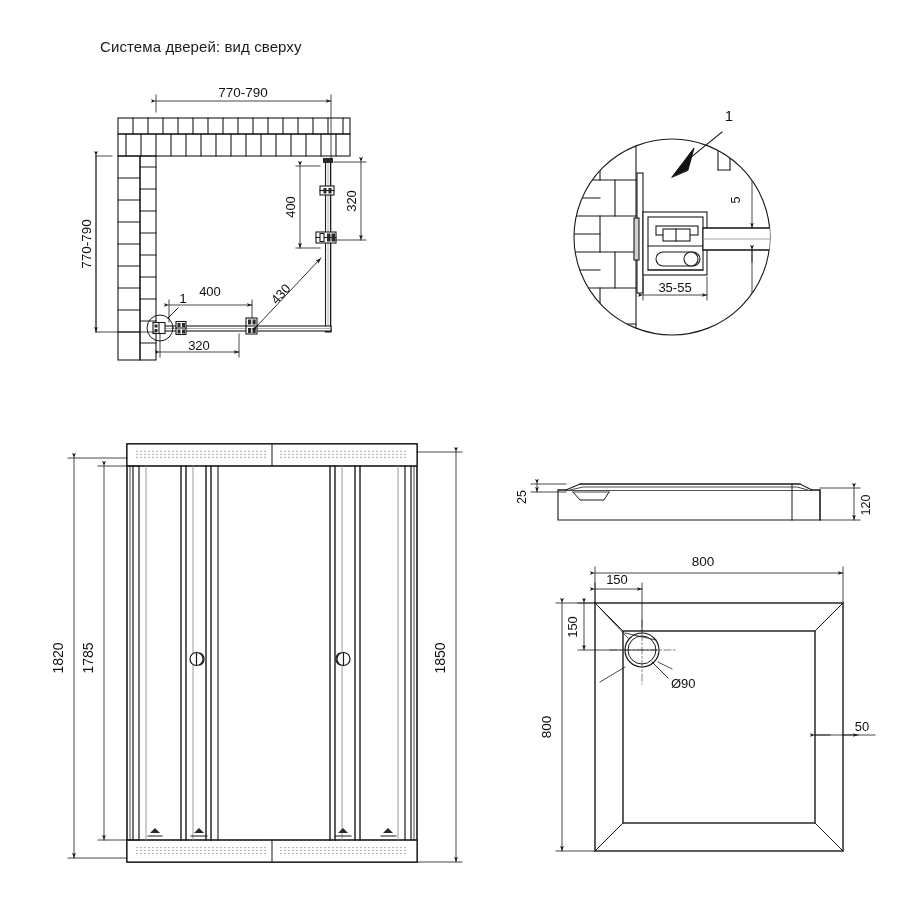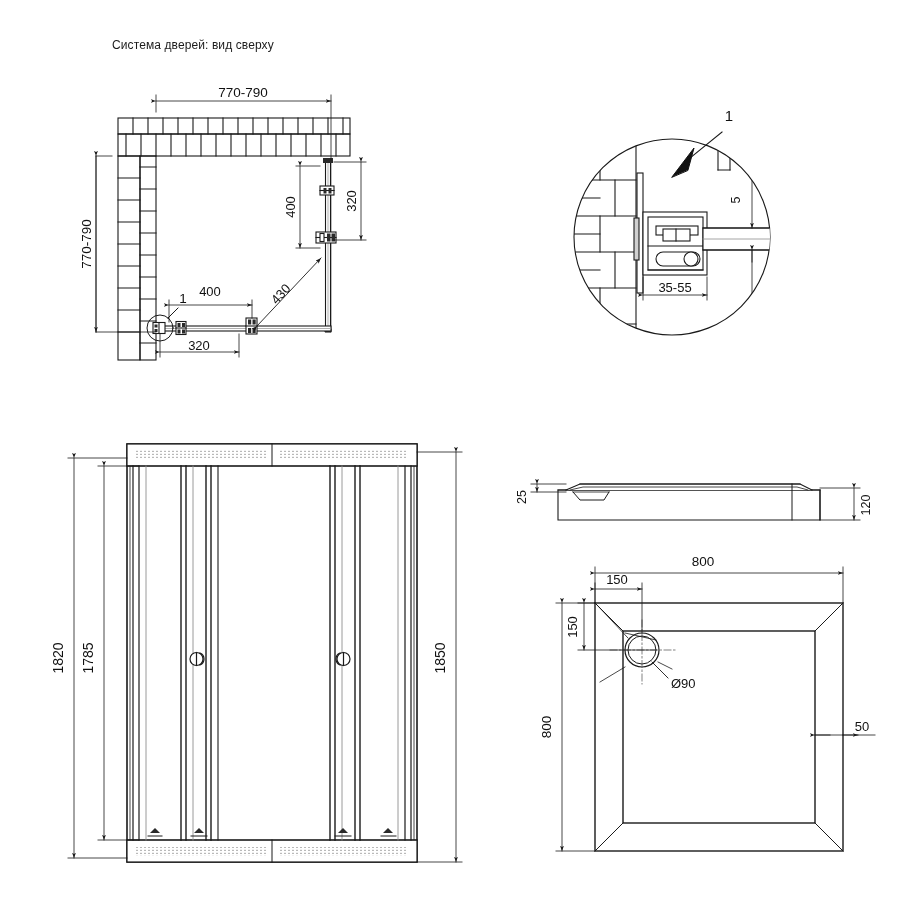--- a/index.html
+++ b/index.html
@@ -7,22 +7,22 @@
     width:900px;height:900px;
     font-family:"Liberation Sans", sans-serif;
     color:#111;
     overflow:hidden;
     position:relative;
   }
   #root{position:relative;width:900px;height:900px;}
   svg{display:block;}
   .t{font-family:"Liberation Sans", sans-serif;}
   #title{
-    position:absolute;left:112px;top:38px;
-    font-size:12px;color:#1b1b1b;letter-spacing:0.1px;
+    position:absolute;left:100px;top:38px;
+    font-size:15px;color:#1b1b1b;letter-spacing:0.1px;
     white-space:nowrap;
     text-align:center;
   }
 </style>
 </head>
 <body>
 
 <div id="root">
 
   <div id="title">Система дверей: вид сверху</div>

